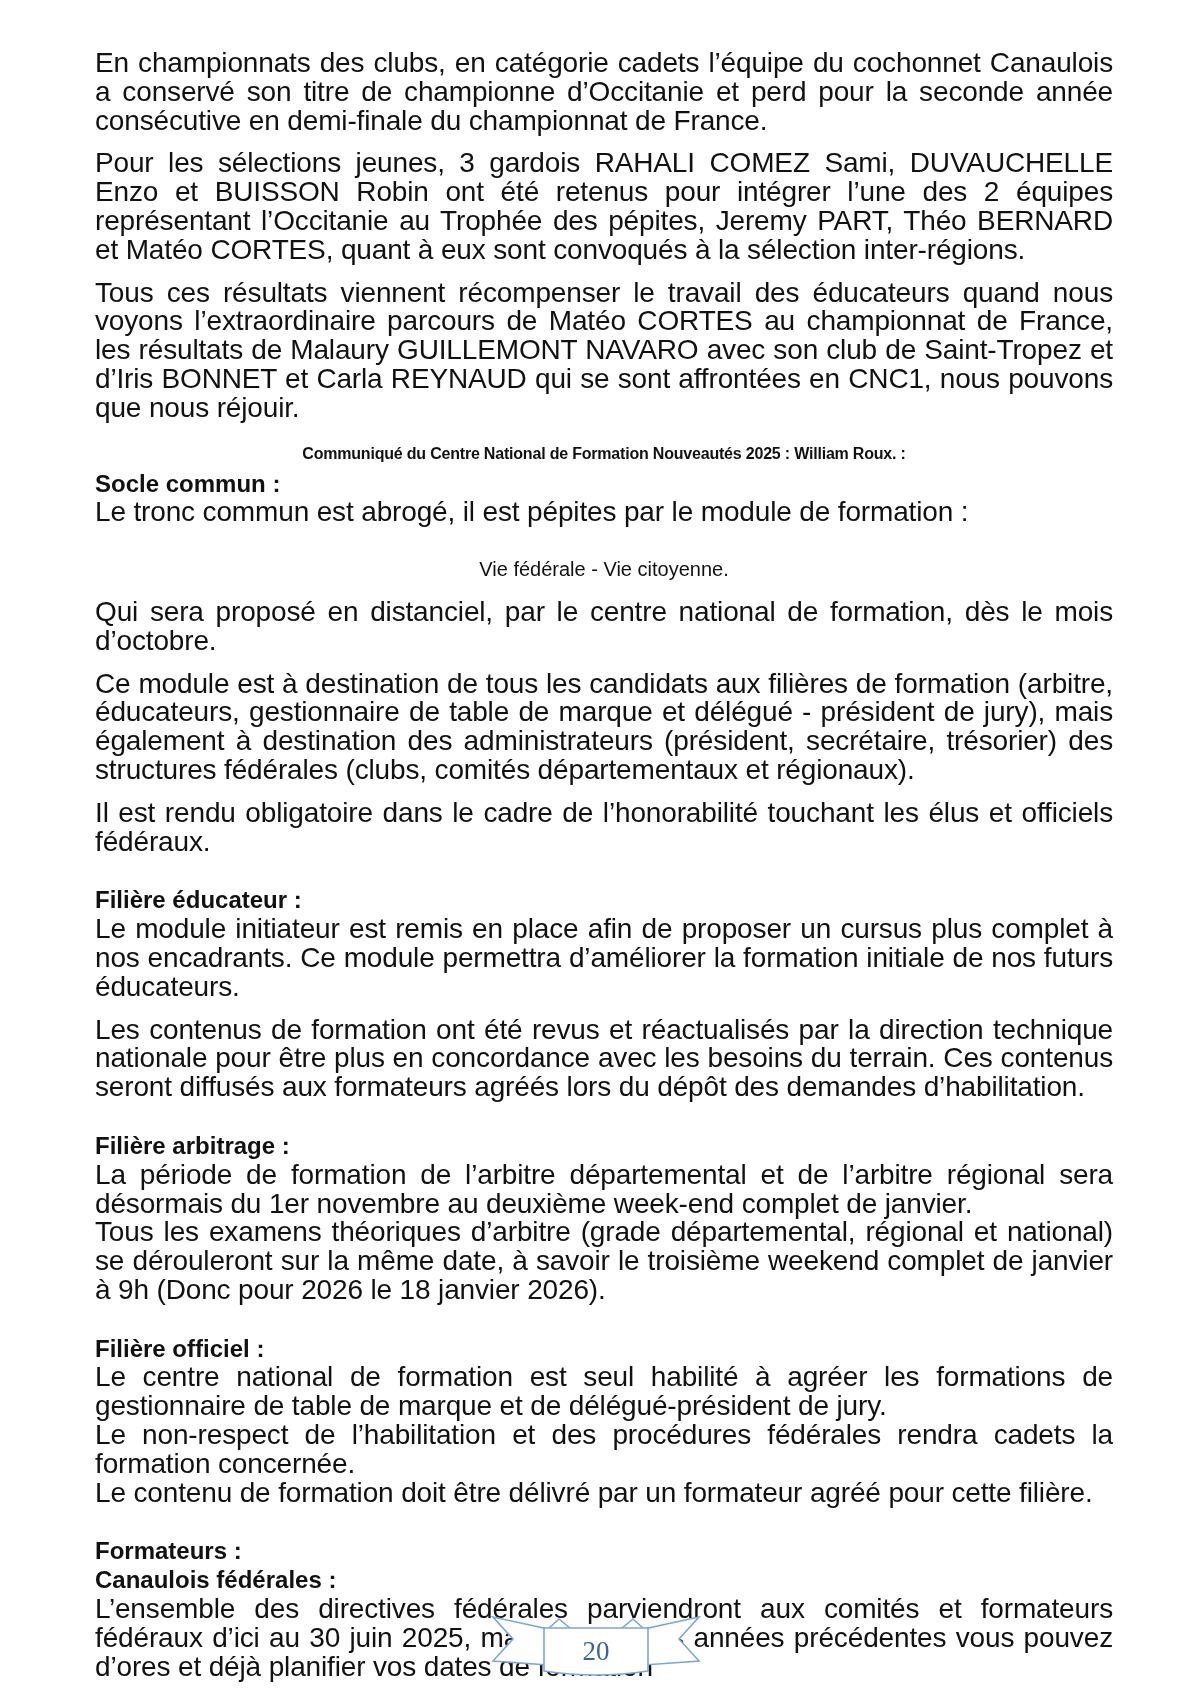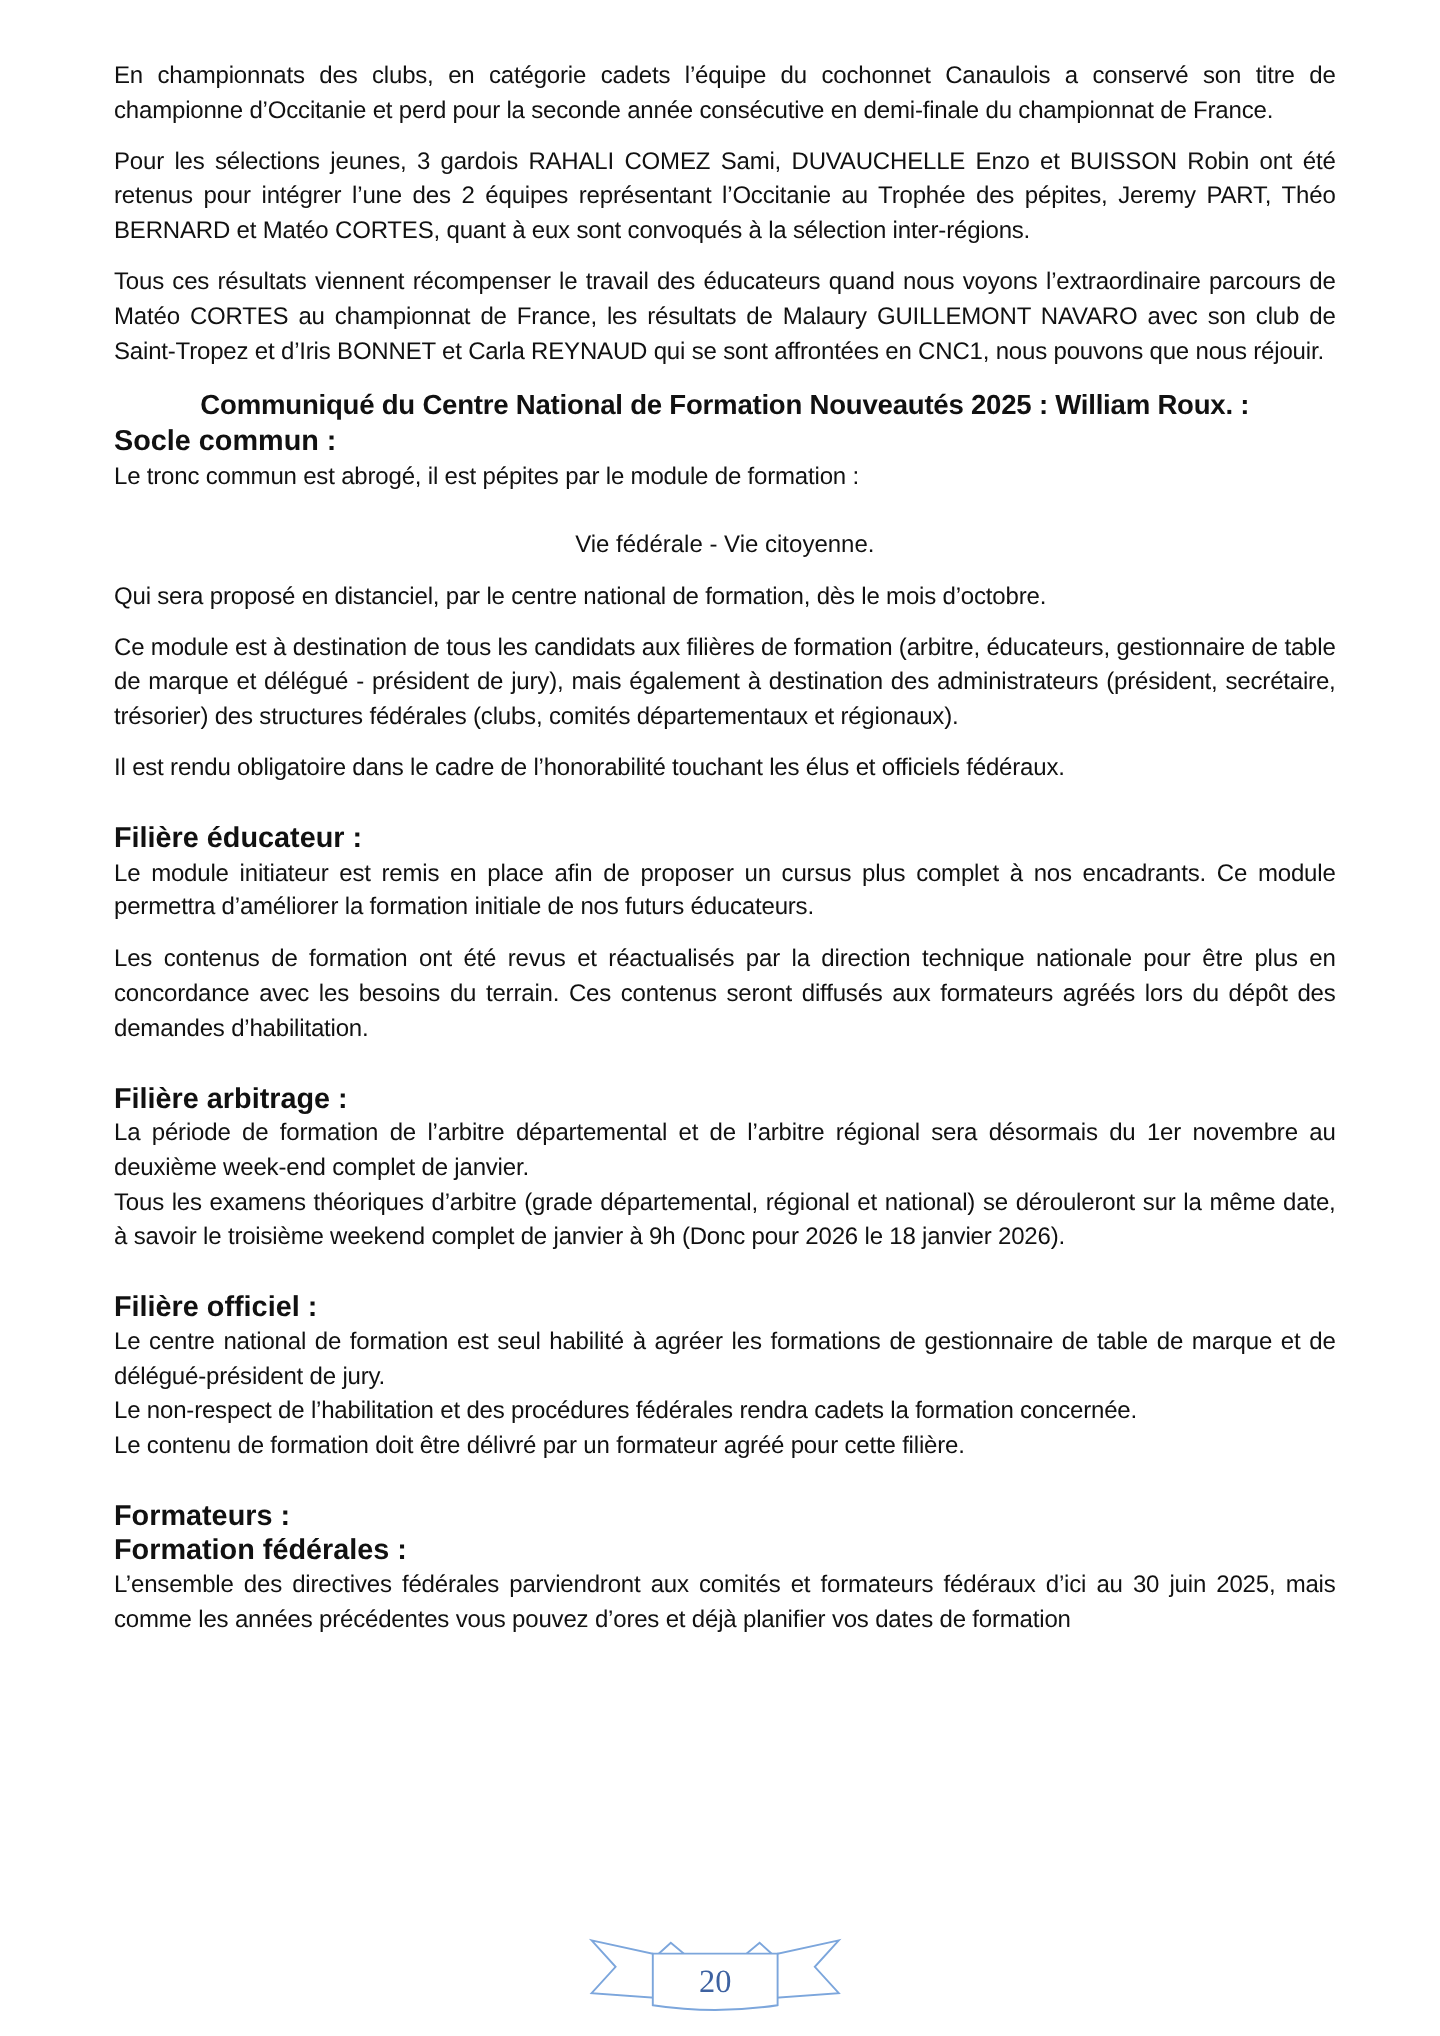--- a/index.html
+++ b/index.html
@@ -9,38 +9,38 @@
     background: #ffffff;
     color: #111111;
     font-family: "Liberation Sans", sans-serif;
     position: relative;
     overflow: hidden;
   }
   .doc {
     padding: 49px 87px 0 95px;
   }
   .para {
-    font-size: 20px;
+    font-size: 28px;
     line-height: 28.8px;
     letter-spacing: -0.15px;
     text-align: justify;
     margin: 0 0 14px 0;
   }
   .tight { margin-bottom: 0; }
   .subhead {
     font-weight: bold;
     font-size: 24px;
     line-height: 28.8px;
     margin: 30px 0 0 0;
     text-align: left;
   }
   .subhead.no-gap { margin-top: 0; }
   .after-subhead { margin-top: 0; }
   .title {
-    font-size: 23px;
+    font-size: 16px;
     font-weight: bold;
     line-height: 33px;
     text-align: center;
     margin: 8px 0 0 0;
     letter-spacing: -0.2px;
   }
   .centered-line {
     font-size: 20px;
     line-height: 28.8px;
     text-align: center;
@@ -86,21 +86,21 @@
   <p class="para after-subhead tight">La période de formation de l’arbitre départemental et de l’arbitre régional sera désormais du 1er novembre au deuxième week-end complet de janvier.</p>
   <p class="para">Tous les examens théoriques d’arbitre (grade départemental, régional et national) se dérouleront sur la même date, à savoir le troisième weekend complet de janvier à 9h (Donc pour 2026 le 18 janvier 2026).</p>
 
   <p class="subhead">Filière officiel :</p>
   <p class="para after-subhead tight">Le centre national de formation est seul habilité à agréer les formations de gestionnaire de table de marque et de délégué-président de jury.</p>
   <p class="para tight">Le non-respect de l’habilitation et des procédures fédérales rendra cadets la formation concernée.</p>
   <p class="para">Le contenu de formation doit être délivré par un formateur agréé pour cette filière.</p>
 
   <p class="subhead">Formateurs :</p>
 
-  <p class="subhead no-gap">Formation fédérales :</p>
+  <p class="subhead no-gap">Canaulois fédérales :</p>
   <p class="para after-subhead">L’ensemble des directives fédérales parviendront aux comités et formateurs fédéraux d’ici au 30 juin 2025, mais comme les années précédentes vous pouvez d’ores et déjà planifier vos dates de formation</p>
 
 </div>
 
 <div class="footer-ribbon">
   <svg width="212" height="68" viewBox="0 0 212 68" xmlns="http://www.w3.org/2000/svg">
     <g fill="#ffffff" stroke="#7ca6dc" stroke-width="1.6" stroke-linejoin="miter">
 
       <path d="M3,4 L58,16 L58,52 L3,48 L23,26 Z"></path>
 

